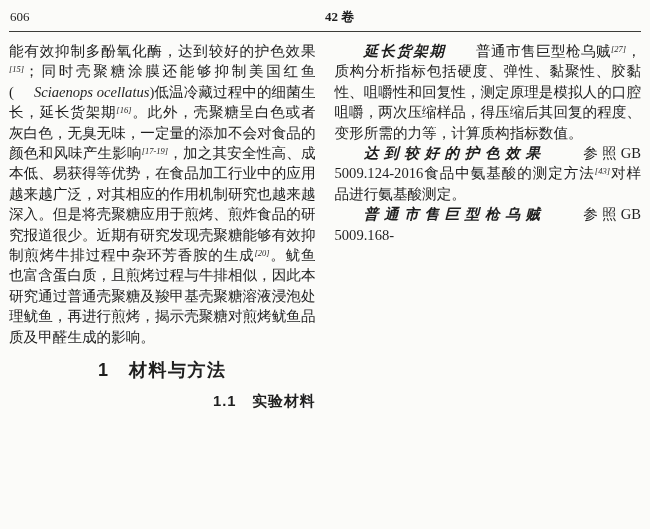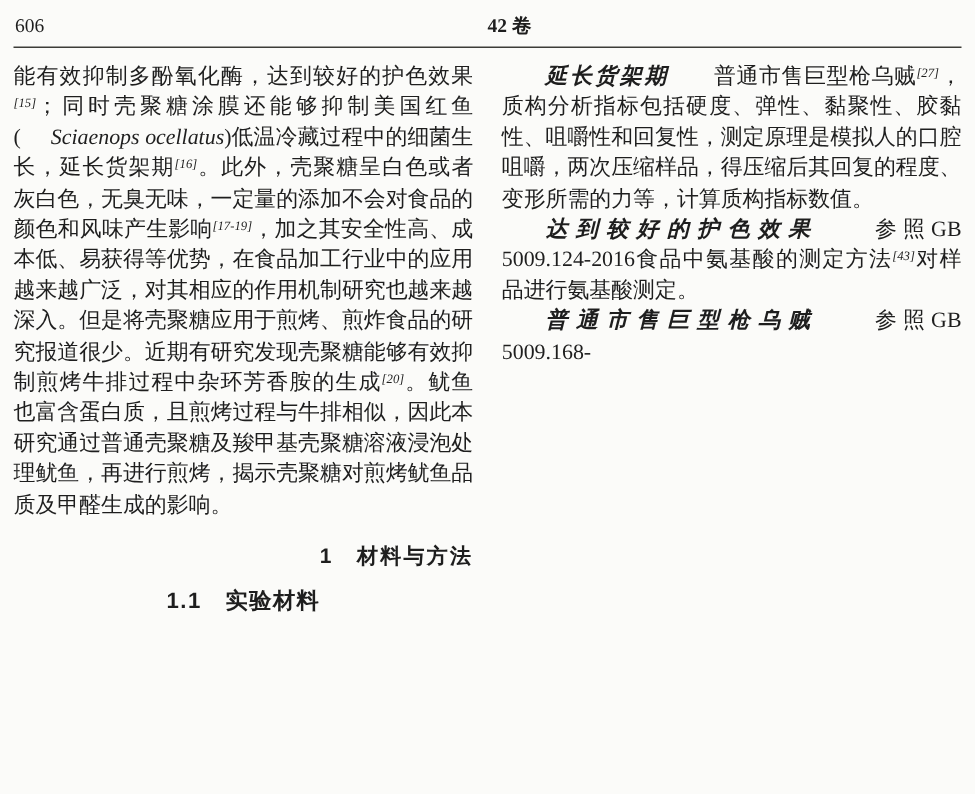--- a/index.html
+++ b/index.html
@@ -41,35 +41,35 @@
     flex: 1;
     min-width: 0;
     font-size: 14.6px;
     line-height: 20.4px;
     text-align: justify;
   }
   .body-p { margin: 0; }
   .indent { text-indent: 2em; }
   .h1 {
     font-family: "Liberation Sans", "DejaVu Sans", sans-serif;
-    font-size: 14px;
+    font-size: 18px;
     font-weight: 600;
     letter-spacing: 1.5px;
     line-height: 24px;
     margin: 11px 0 9px 0;
-    text-align: right;
+    text-align: center;
   }
   .h2 {
     font-family: "Liberation Sans", "DejaVu Sans", sans-serif;
     font-size: 14.8px;
     font-weight: 700;
     letter-spacing: 1px;
     line-height: 21px;
     margin: 2px 0 7px 0;
-    text-align: center;
+    text-align: right;
   }
   .lat-i { font-style: italic; margin-left: 20px; }
   .run-head {
     font-weight: 700;
     font-style: italic;
     letter-spacing: 1.5px;
   }
   sup.ref {
     font-size: 8.5px;
     line-height: 0;

